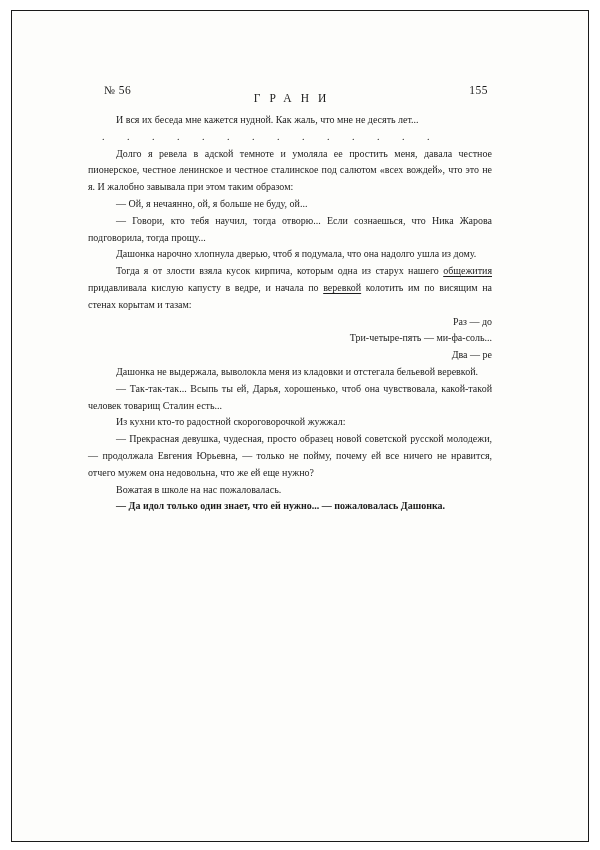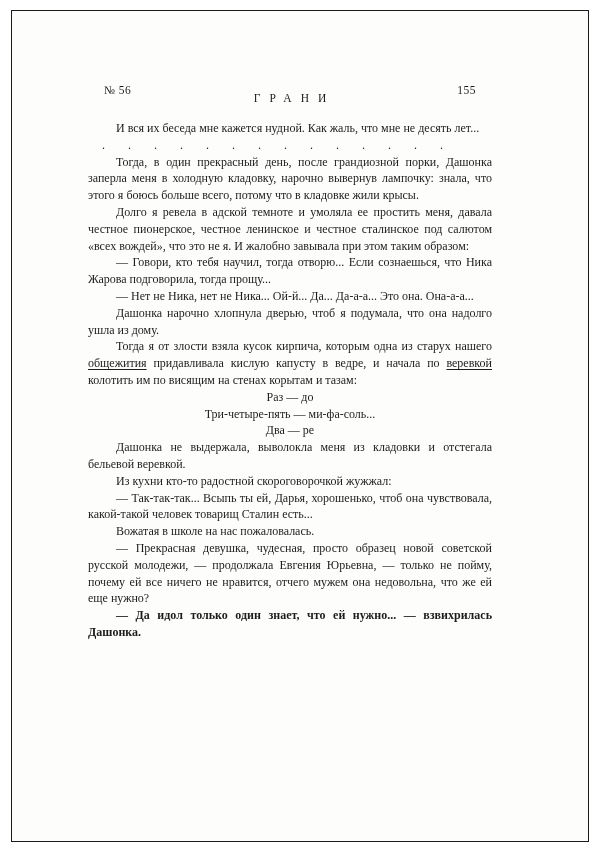--- a/index.html
+++ b/index.html
@@ -51,39 +51,39 @@
     position: absolute;
     left: 50%;
     top: 0;
     transform: translateX(-50%);
     letter-spacing: 9px;
     padding-left: 9px; 
     margin-top: 8px;
   }
   .page-number {
     position: absolute;
-    right: 16px;
+    right: 4px;
     top: 0;
   }
   .text-block {
     position: absolute;
-    top: 120px;
+    top: 112px;
     left: 88px;
     width: 404px;
-    font-size: 12px;
+    font-size: 10px;
     line-height: 16.8px;
   }
   .para {
     margin: 0;
     text-indent: 28px;
     text-align: justify;
   }
   .para.flush {
     text-indent: 0;
-    text-align: center;
+    text-align: right;
   }
   .para.dots {
     text-indent: 14px;
     text-align: left;
     word-spacing: 20px;
     white-space: nowrap;
     overflow: hidden;
   }
   .para.bold {
     font-weight: bold;
@@ -103,30 +103,29 @@
 
   <header class="page-header">
     <span class="issue-number">№ 56</span>
     <span class="journal-title">ГРАНИ</span>
     <span class="page-number">155</span>
   </header>
 
   <main class="text-block">
       <p class="para normal">И вся их беседа мне кажется нудной. Как жаль, что мне не десять лет...</p>
       <p class="para dots">. . . . . . . . . . . . . .</p>
-      <p class="para normal">Тогда, в один прекрасный день, после грандиозной порки, Дашонка заперла меня в холодную кладовку, нарочно вывернув лампочку: знала, что этого я боюсь больше всего, потому что в кладовке жили крысы.</p>
       <p class="para normal">Долго я ревела в адской темноте и умоляла ее простить меня, давала честное пионерское, честное ленинское и честное сталинское под салютом «всех вождей», что это не я. И жалобно завывала при этом таким образом:</p>
+      <p class="para normal">— Ой, я нечаянно, ой, я больше не буду, ой...</p>
       <p class="para normal">— Говори, кто тебя научил, тогда отворю... Если сознаешься, что Ника Жарова подговорила, тогда прощу...</p>
-      <p class="para normal">— Нет не Ника, нет не Ника... Ой-й... Да... Да-а-а... Это она. Она-а-а...</p>
       <p class="para normal">Дашонка нарочно хлопнула дверью, чтоб я подумала, что она надолго ушла из дому.</p>
       <p class="para normal">Тогда я от злости взяла кусок кирпича, которым одна из старух нашего <u>общежития</u> придавливала кислую капусту в ведре, и начала по <u>веревкой</u> колотить им по висящим на стенах корытам и тазам:</p>
       <p class="para flush">Раз — до</p>
       <p class="para flush">Три-четыре-пять — ми-фа-соль...</p>
       <p class="para flush">Два — ре</p>
       <p class="para normal">Дашонка не выдержала, выволокла меня из кладовки и отстегала бельевой веревкой.</p>
+      <p class="para normal">— Так-так-так... Всыпь ты ей, Дарья, хорошенько, чтоб она чувствовала, какой-такой человек товарищ Сталин есть...</p>
       <p class="para normal">Из кухни кто-то радостной скороговорочкой жужжал:</p>
-      <p class="para normal">— Так-так-так... Всыпь ты ей, Дарья, хорошенько, чтоб она чувствовала, какой-такой человек товарищ Сталин есть...</p>
+      <p class="para normal">— Прекрасная девушка, чудесная, просто образец новой советской русской молодежи, — продолжала Евгения Юрьевна, — только не пойму, почему ей все ничего не нравится, отчего мужем она недовольна, что же ей еще нужно?</p>
       <p class="para normal">Вожатая в школе на нас пожаловалась.</p>
-      <p class="para normal">— Прекрасная девушка, чудесная, просто образец новой советской русской молодежи, — продолжала Евгения Юрьевна, — только не пойму, почему ей все ничего не нравится, отчего мужем она недовольна, что же ей еще нужно?</p>
-      <p class="para bold">— Да идол только один знает, что ей нужно... — взвихрилась Дашонка.</p>
+      <p class="para bold">— Да идол только один знает, что ей нужно... — пожаловалась Дашонка.</p>
     </main>
 
 </div>
 
 </body></html>

